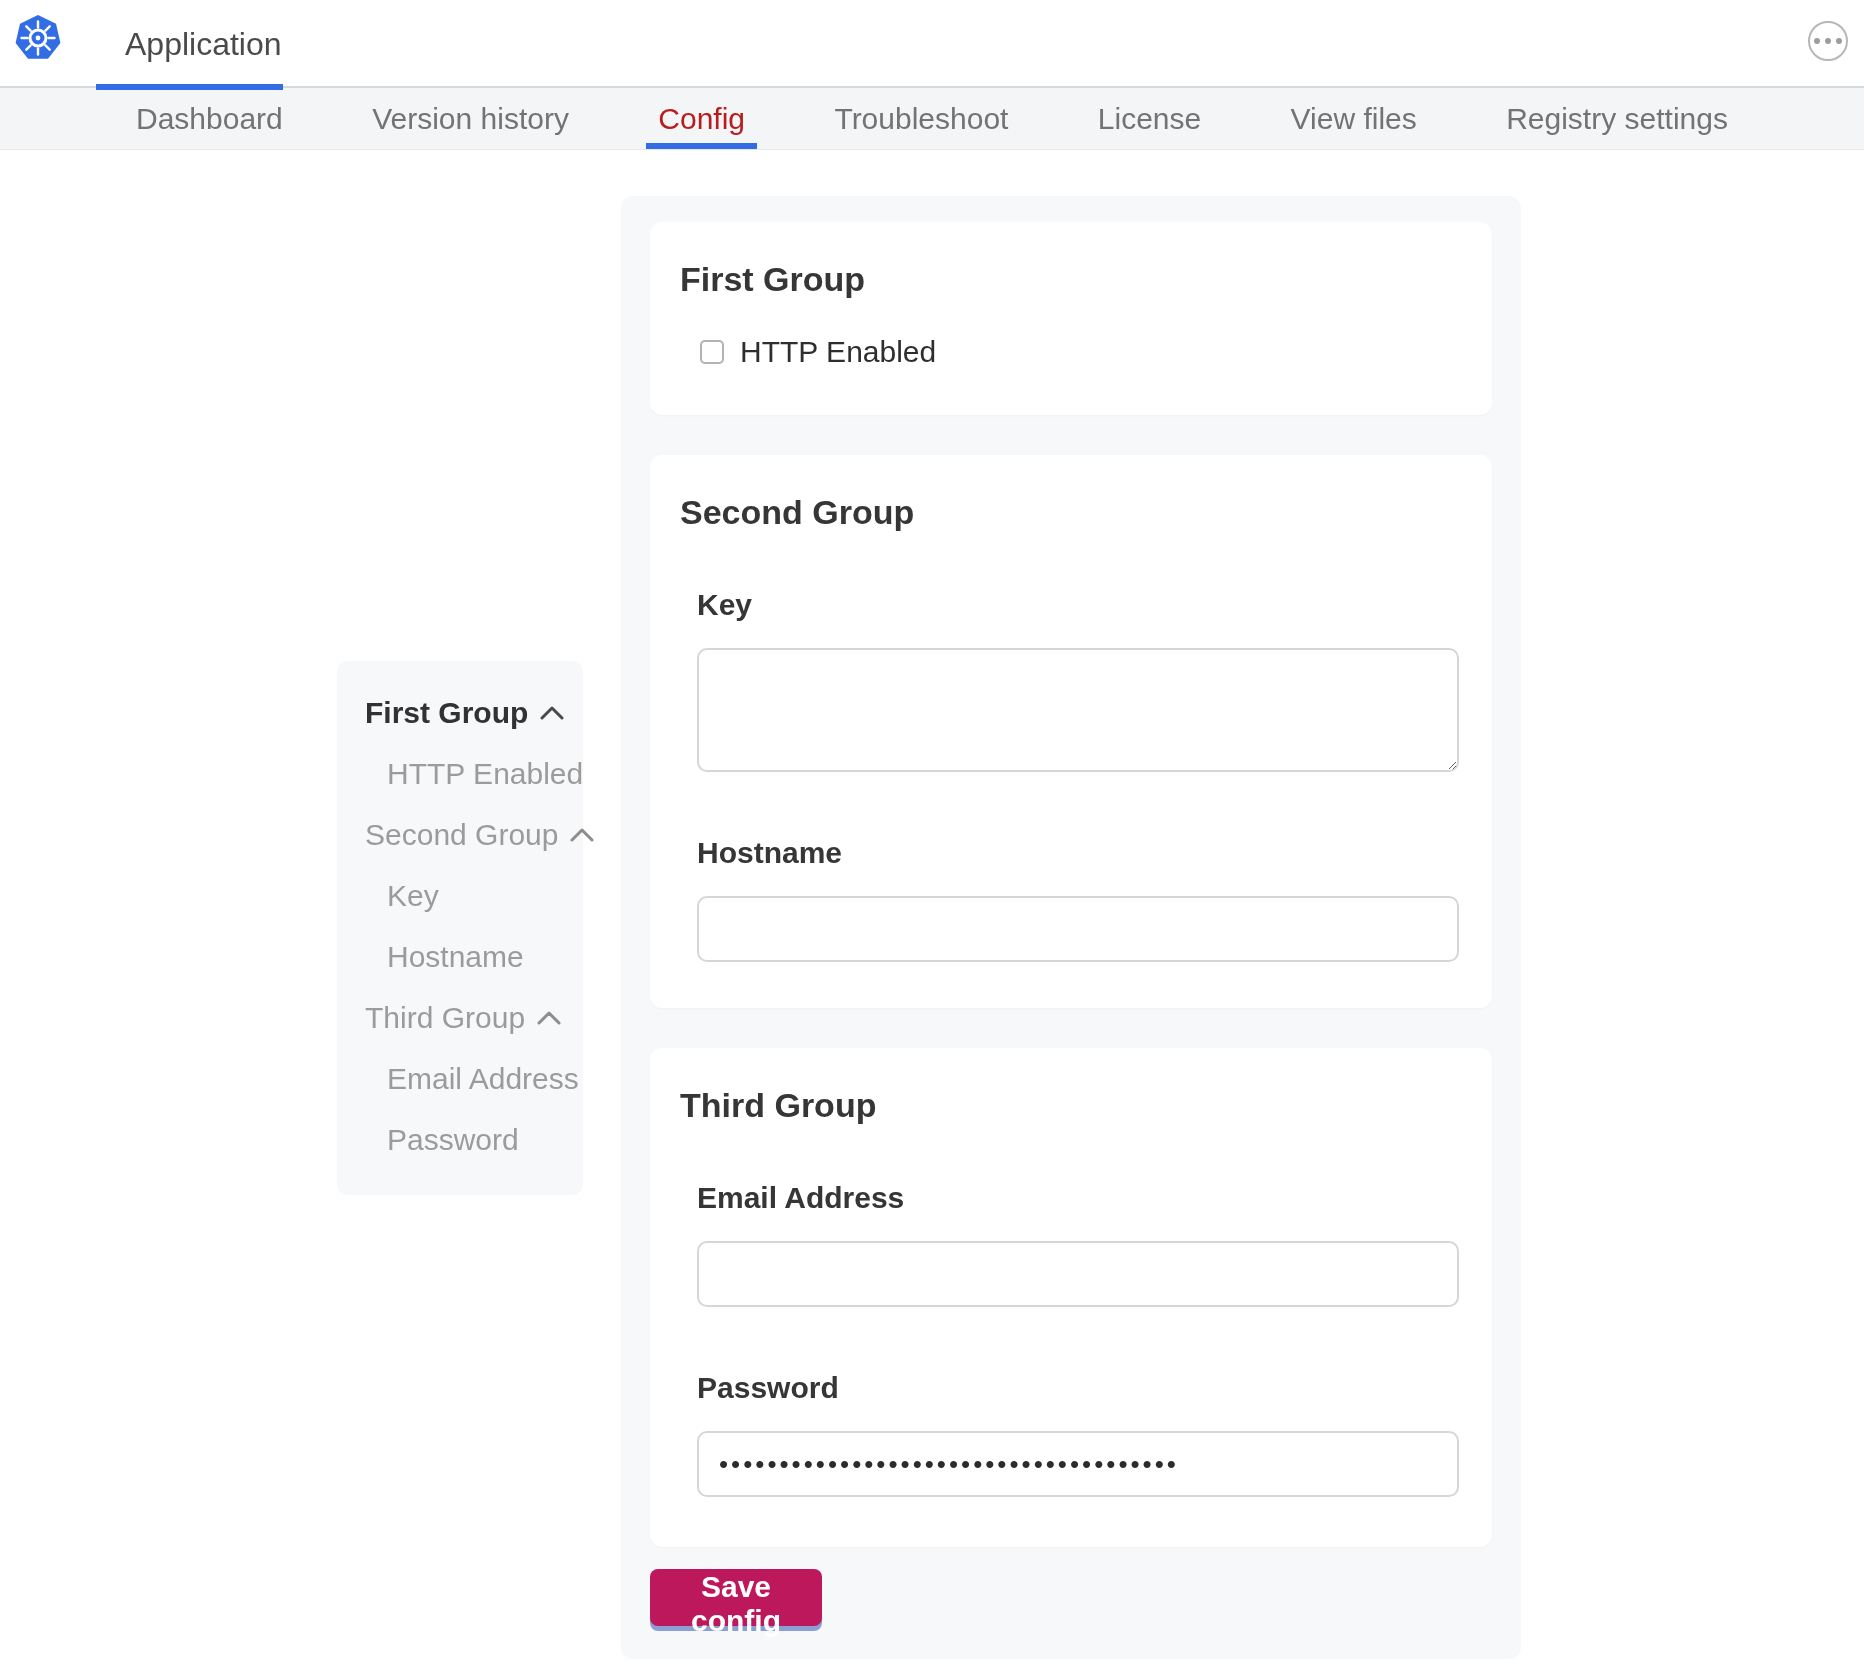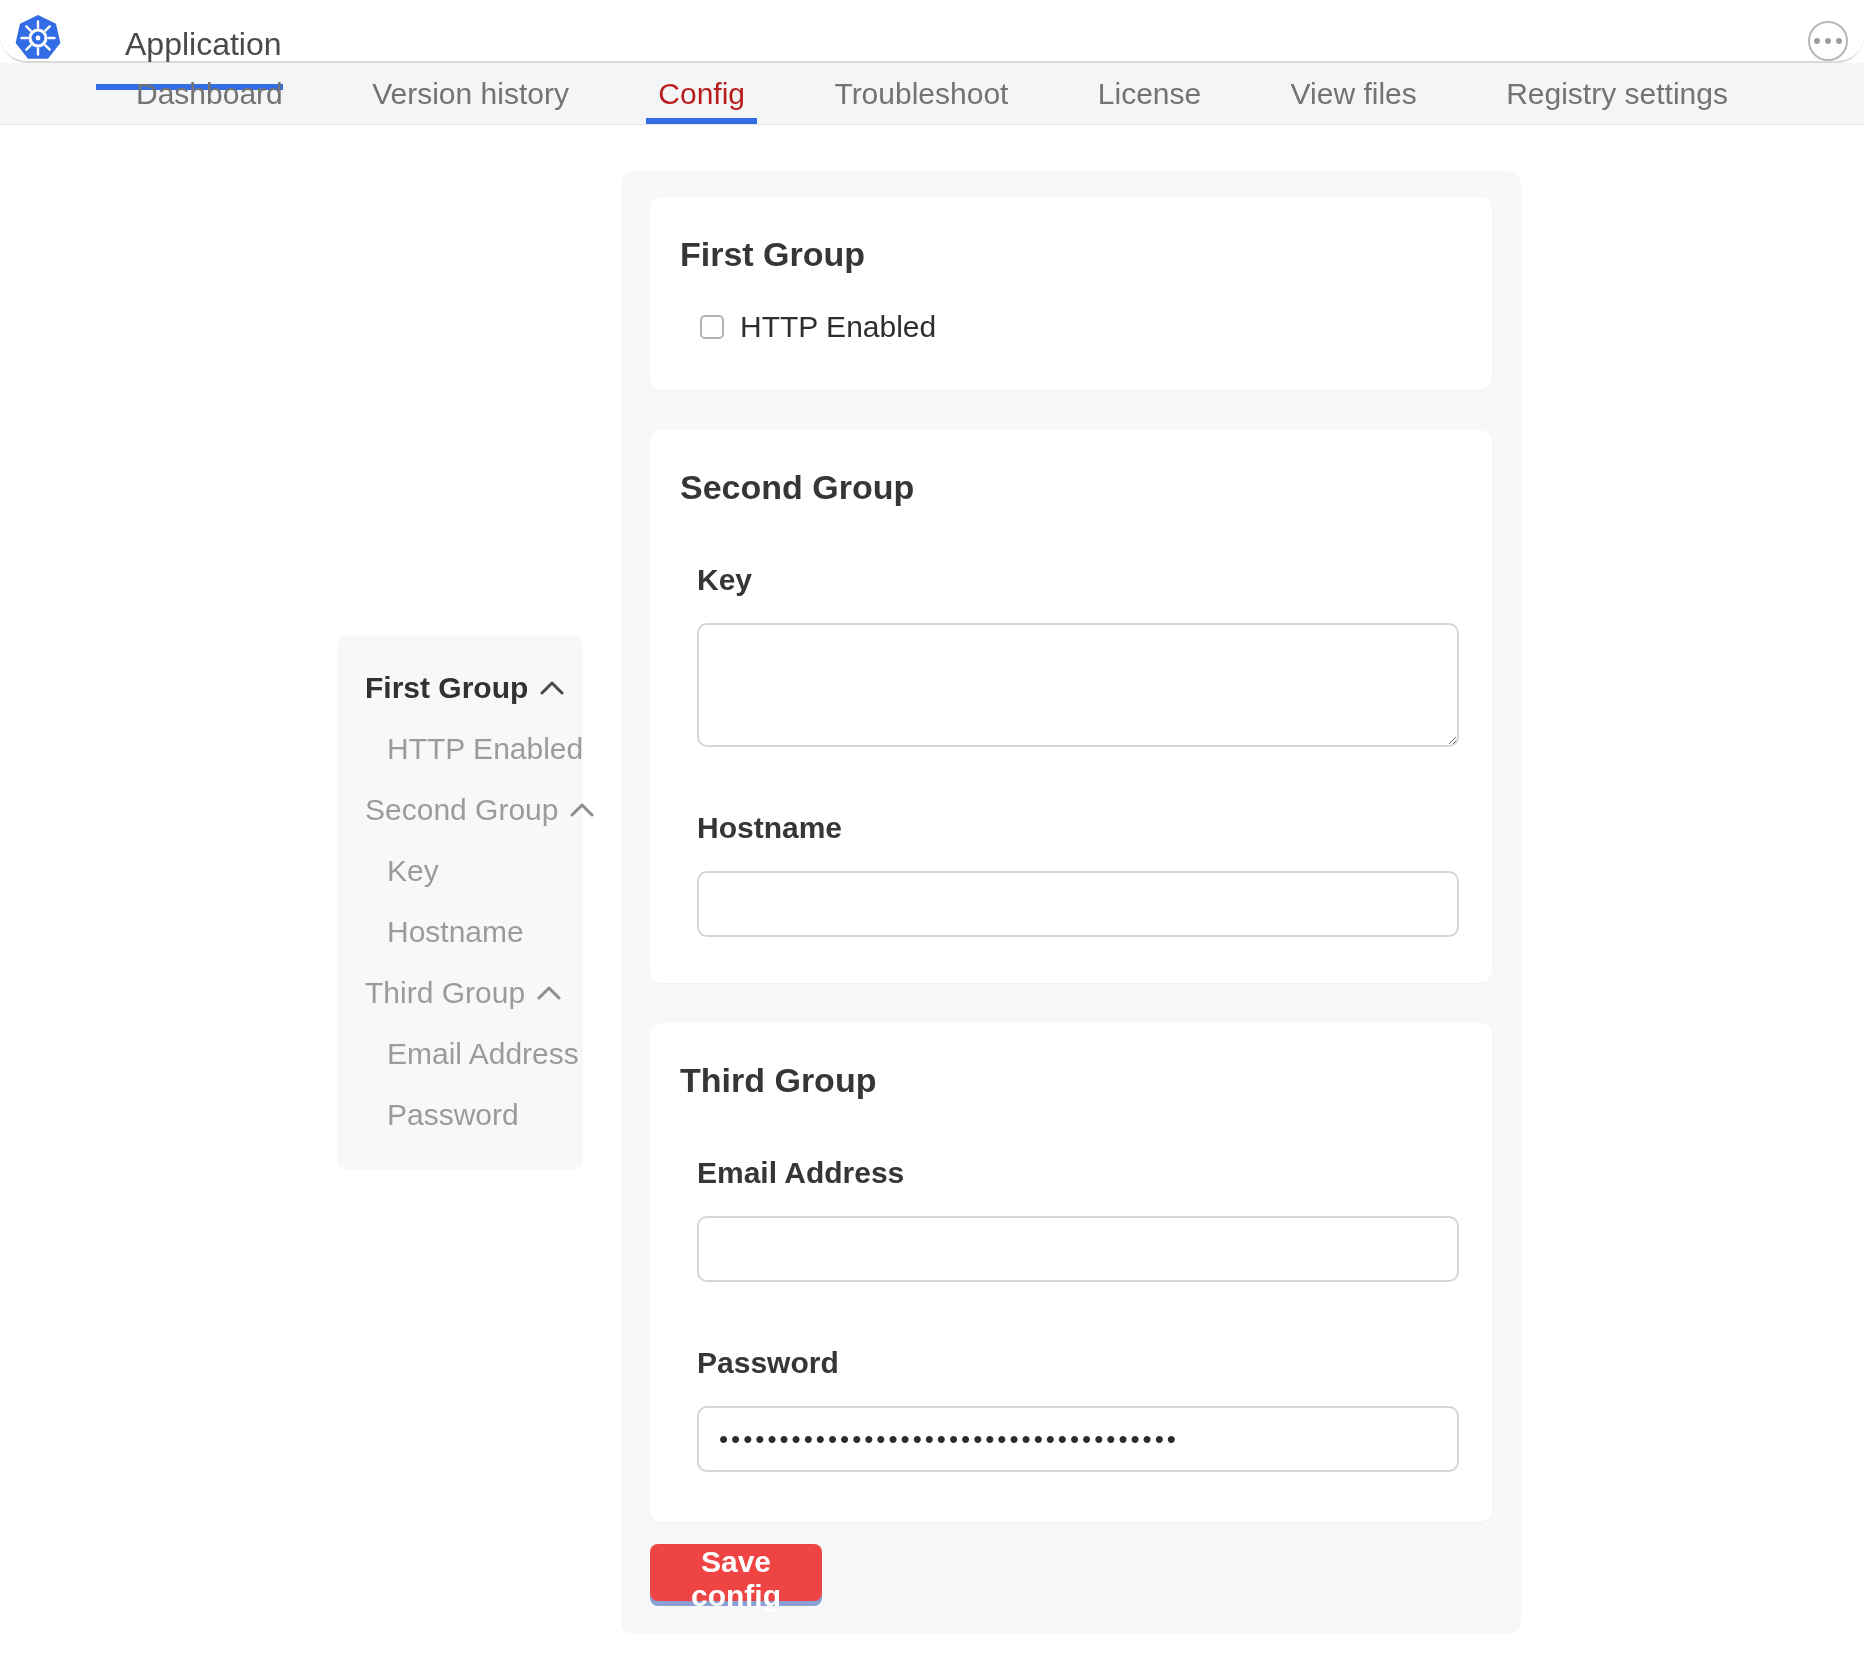--- a/index.html
+++ b/index.html
@@ -7,24 +7,23 @@
   body {
     width: 1864px; height: 1680px;
     background: #ffffff;
     font-family: "Liberation Sans", sans-serif;
     position: relative;
     overflow: hidden;
   }
 
   
   .header {
-    height: 63px; background: #ffffff;
+    height: 88px; background: #ffffff;
     border-bottom: 2px solid #d9d9d9;
     position: relative;
-    border-radius: 27px;
   }
   .logo {
     position: absolute; left: 14px; top: 14px;
     width: 48px; height: 48px;
   }
   .app-tab {
     position: absolute; left: 96px; top: 0;
     height: 88px; width: 187px;
     display: flex; align-items: center;
     padding-left: 29px;
@@ -144,21 +143,21 @@
   }
   .field input.password {
     font-size: 26px; letter-spacing: 3px; color: #2c2c2c;
   }
   .card.pad-b-46 { padding-bottom: 46px; }
   .card.pad-b-50 { padding-bottom: 50px; }
 
   .save-btn {
     margin-top: 22px;
     width: 172px; height: 57px;
-    background: #ef4444; color: #ffffff;
+    background: #be185d; color: #ffffff;
     border: none; border-radius: 8px;
     font-family: "Liberation Sans", sans-serif;
     font-size: 30px; font-weight: bold;
     box-shadow: 0 5px 0 #8c9fd4;
     cursor: default;
   }
 </style>
 </head>
 <body>
 

